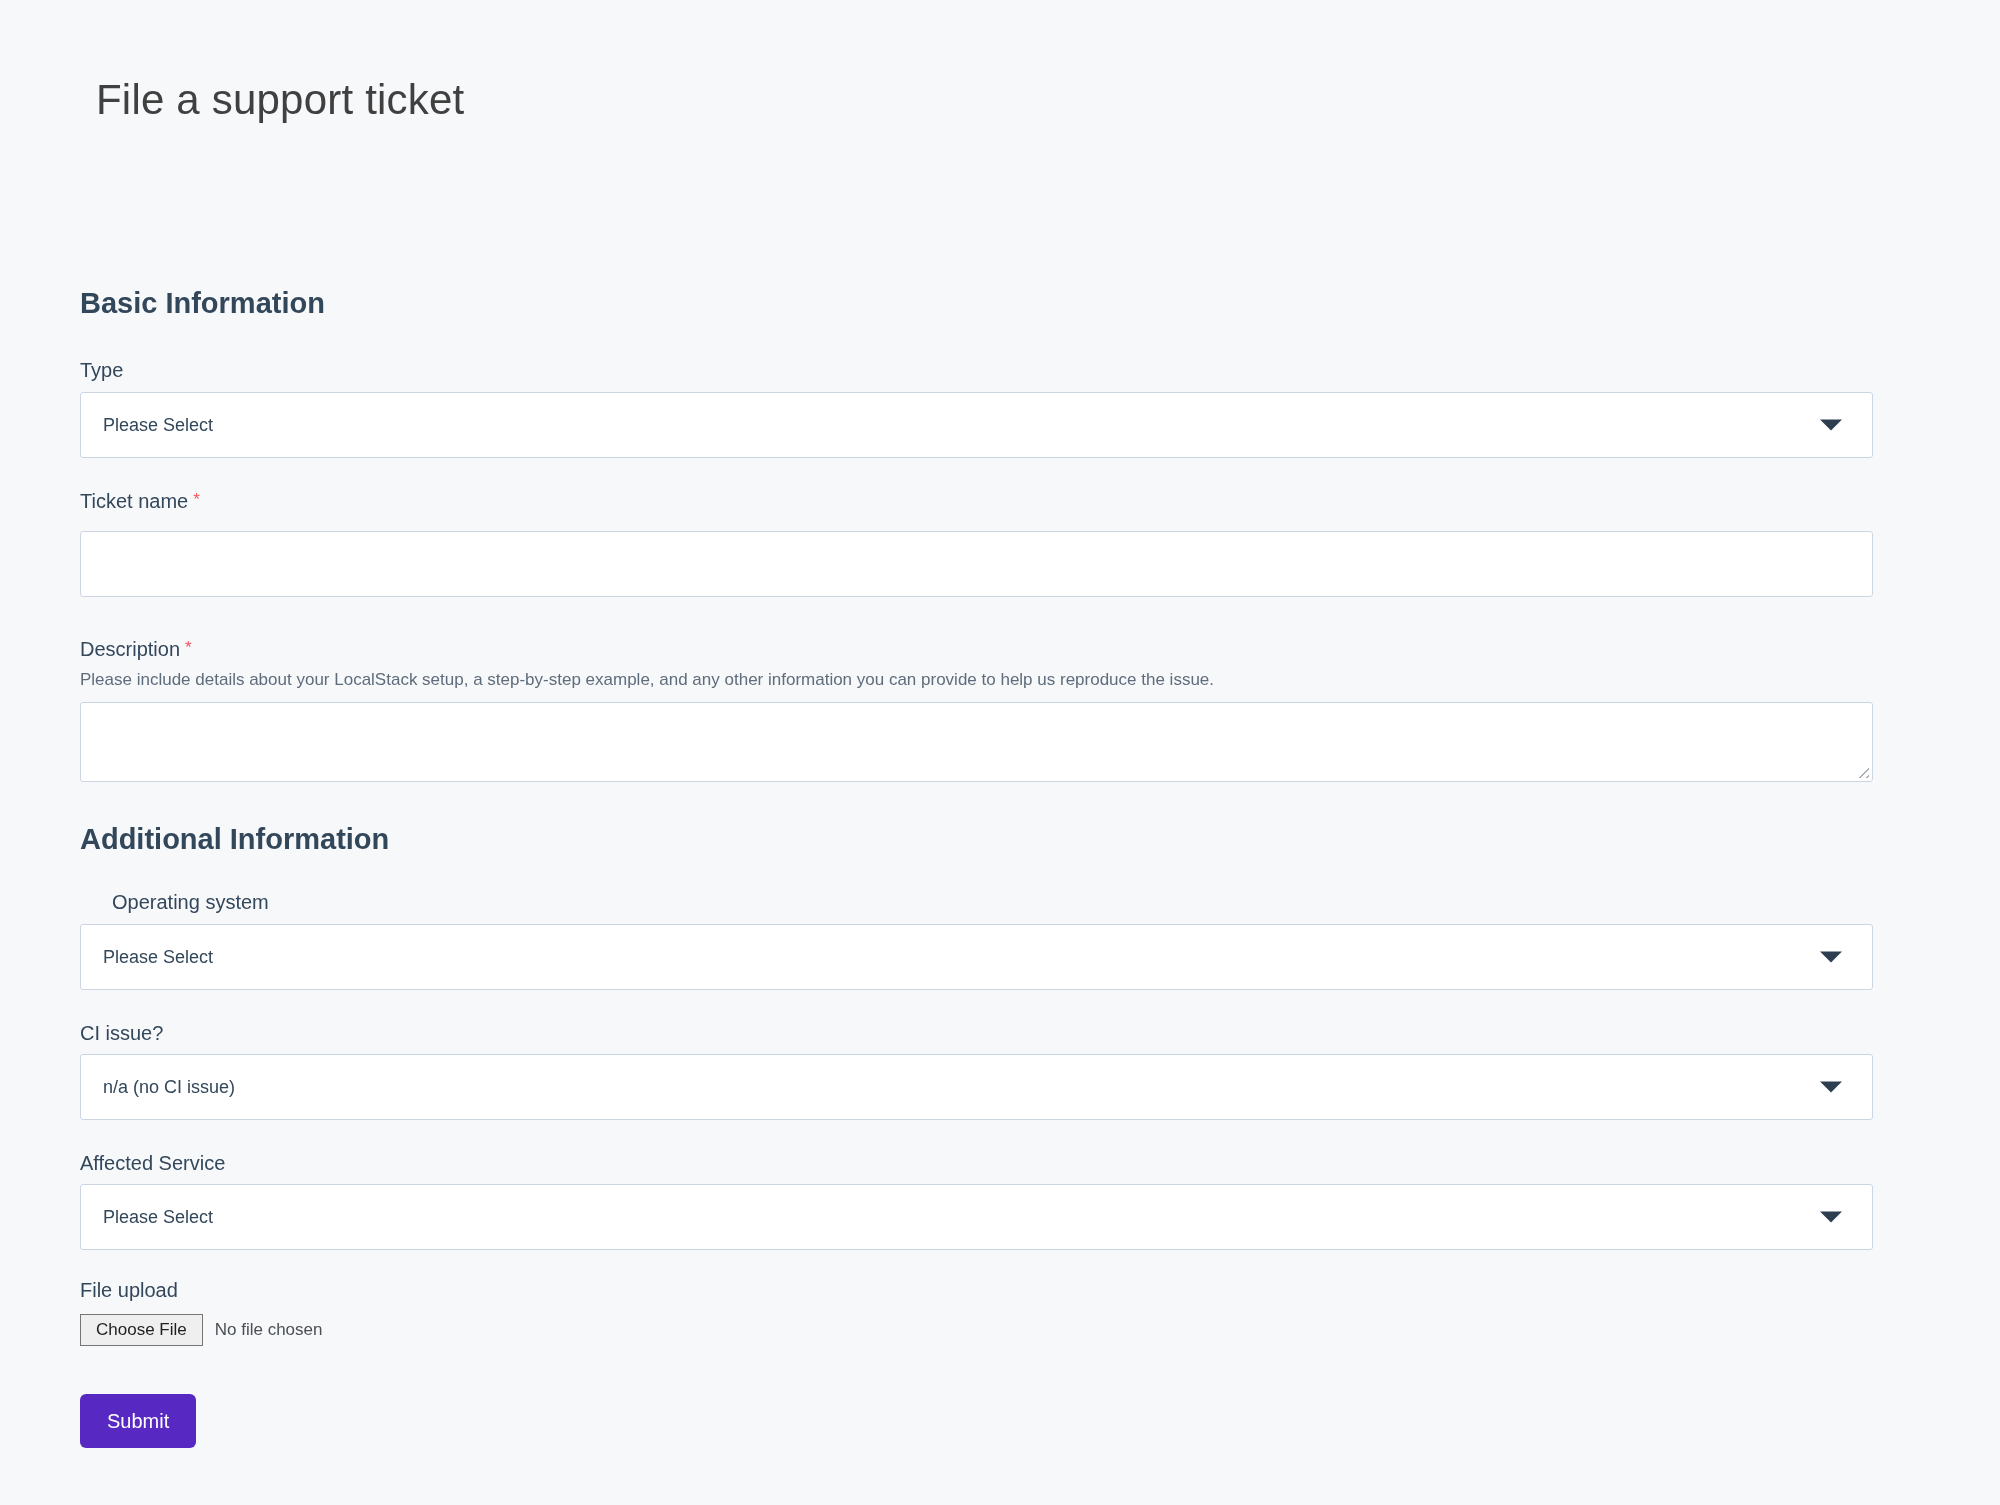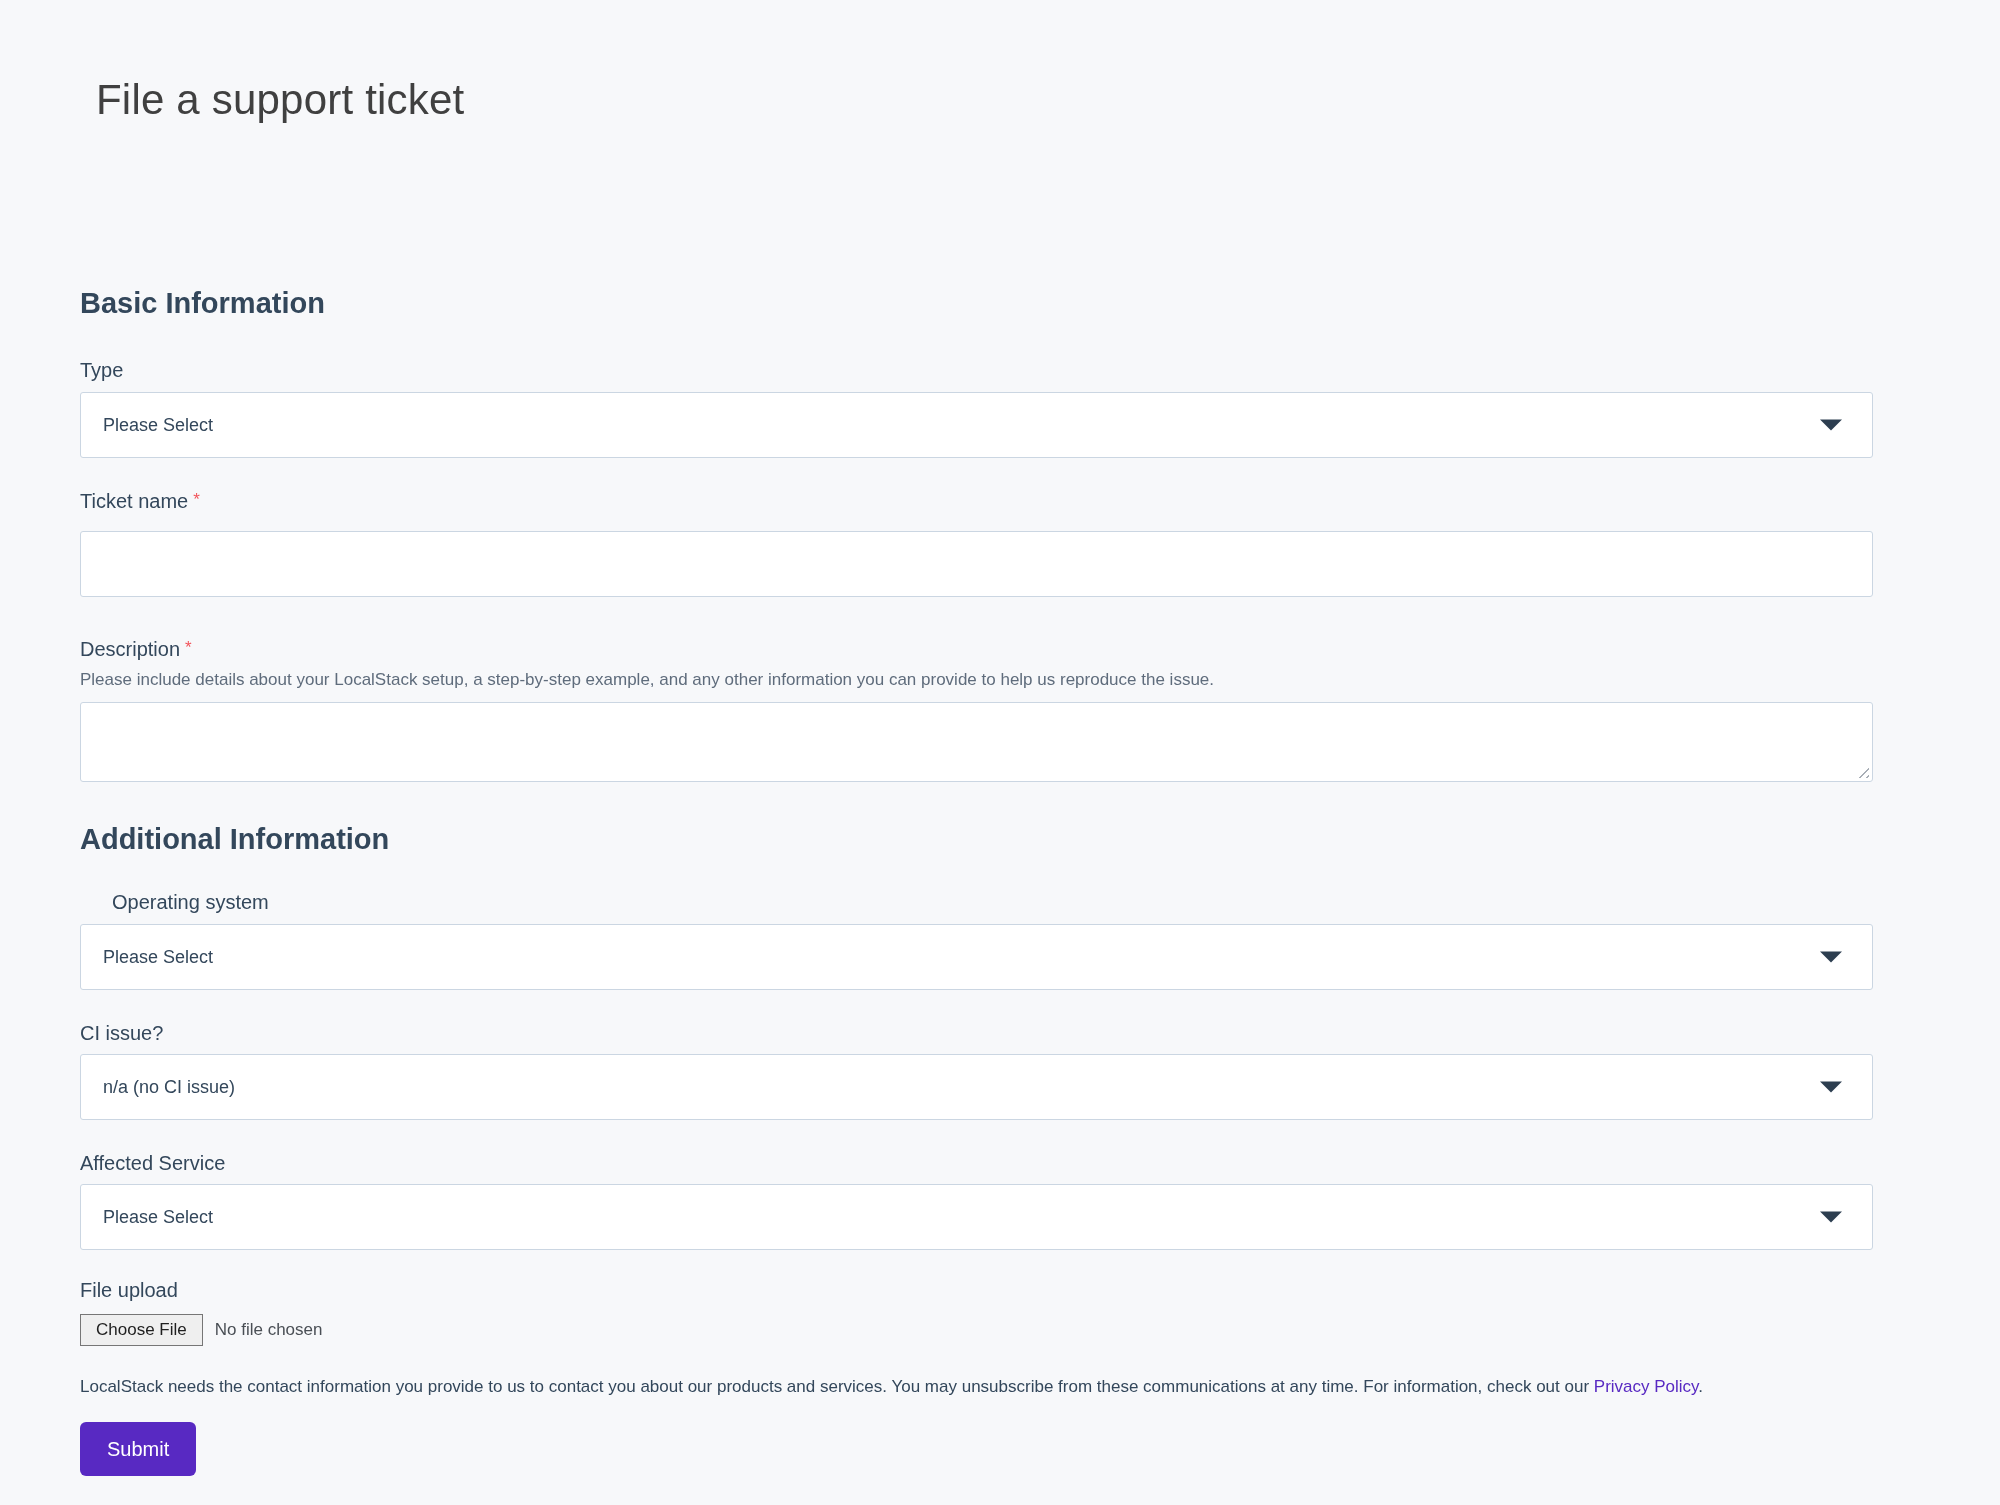--- a/index.html
+++ b/index.html
@@ -149,21 +149,21 @@
     font-size: 17px;
     line-height: 21px;
     color: #33475b;
   }
   .privacy-link {
     color: #5829c2;
     text-decoration: none;
     cursor: pointer;
   }
   .submit-button {
-    margin-top: 25px;
+    margin-top: 48px;
     display: inline-block;
     background: #5829c2;
     color: #ffffff;
     border: none;
     border-radius: 6px;
     padding: 15px 27px;
     font-size: 20px;
     font-weight: 500;
     font-family: "Liberation Sans", sans-serif;
     cursor: pointer;
@@ -222,18 +222,17 @@
   </div>
 
   
   <label class="field-label mt-label-file">File upload</label>
   <div class="file-row">
     <span class="choose-file-button">Choose File</span>
     <span class="file-status">No file chosen</span>
   </div>
 
   
-  <div class="privacy-text"><span>LocalStack needs the contact information you provide to us to contact you about our products and services. You may unsubscribe from these communications at any time. For information, check out our </span><a class="privacy-link">Privacy Policy</a><span>.</span></div>
 
   
   <button class="submit-button">Submit</button>
 
 </div>
 
 </body></html>

